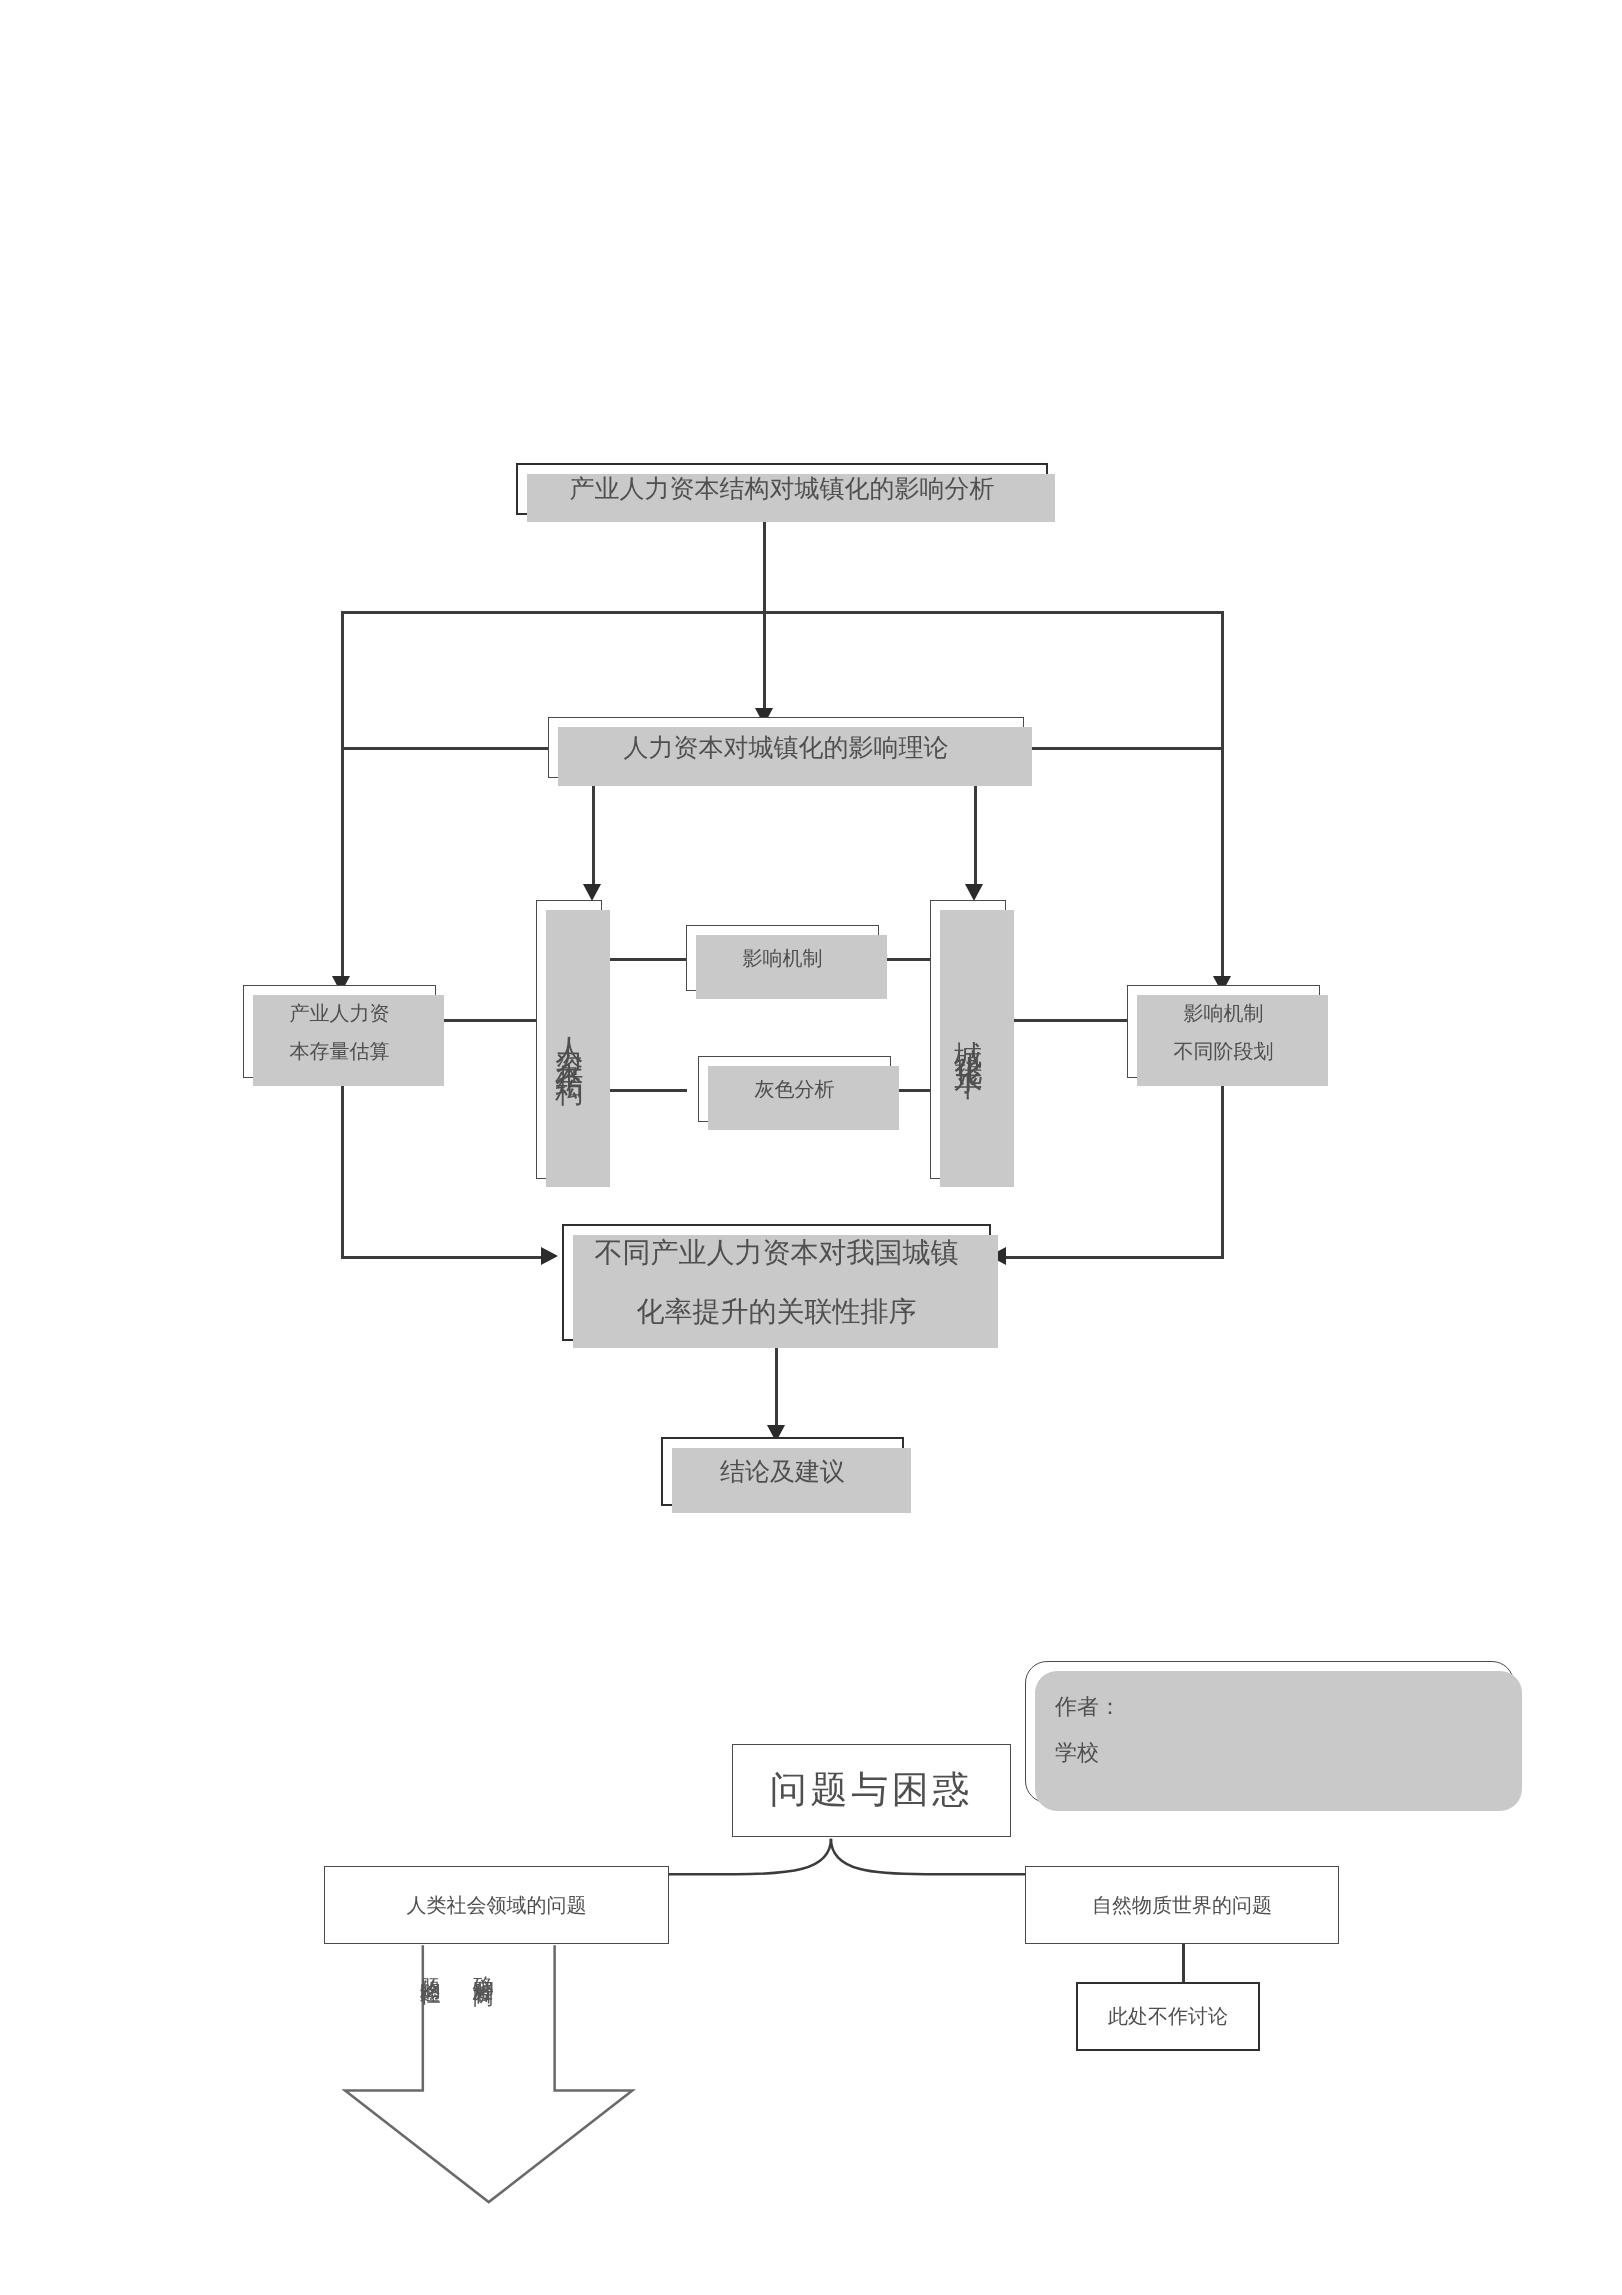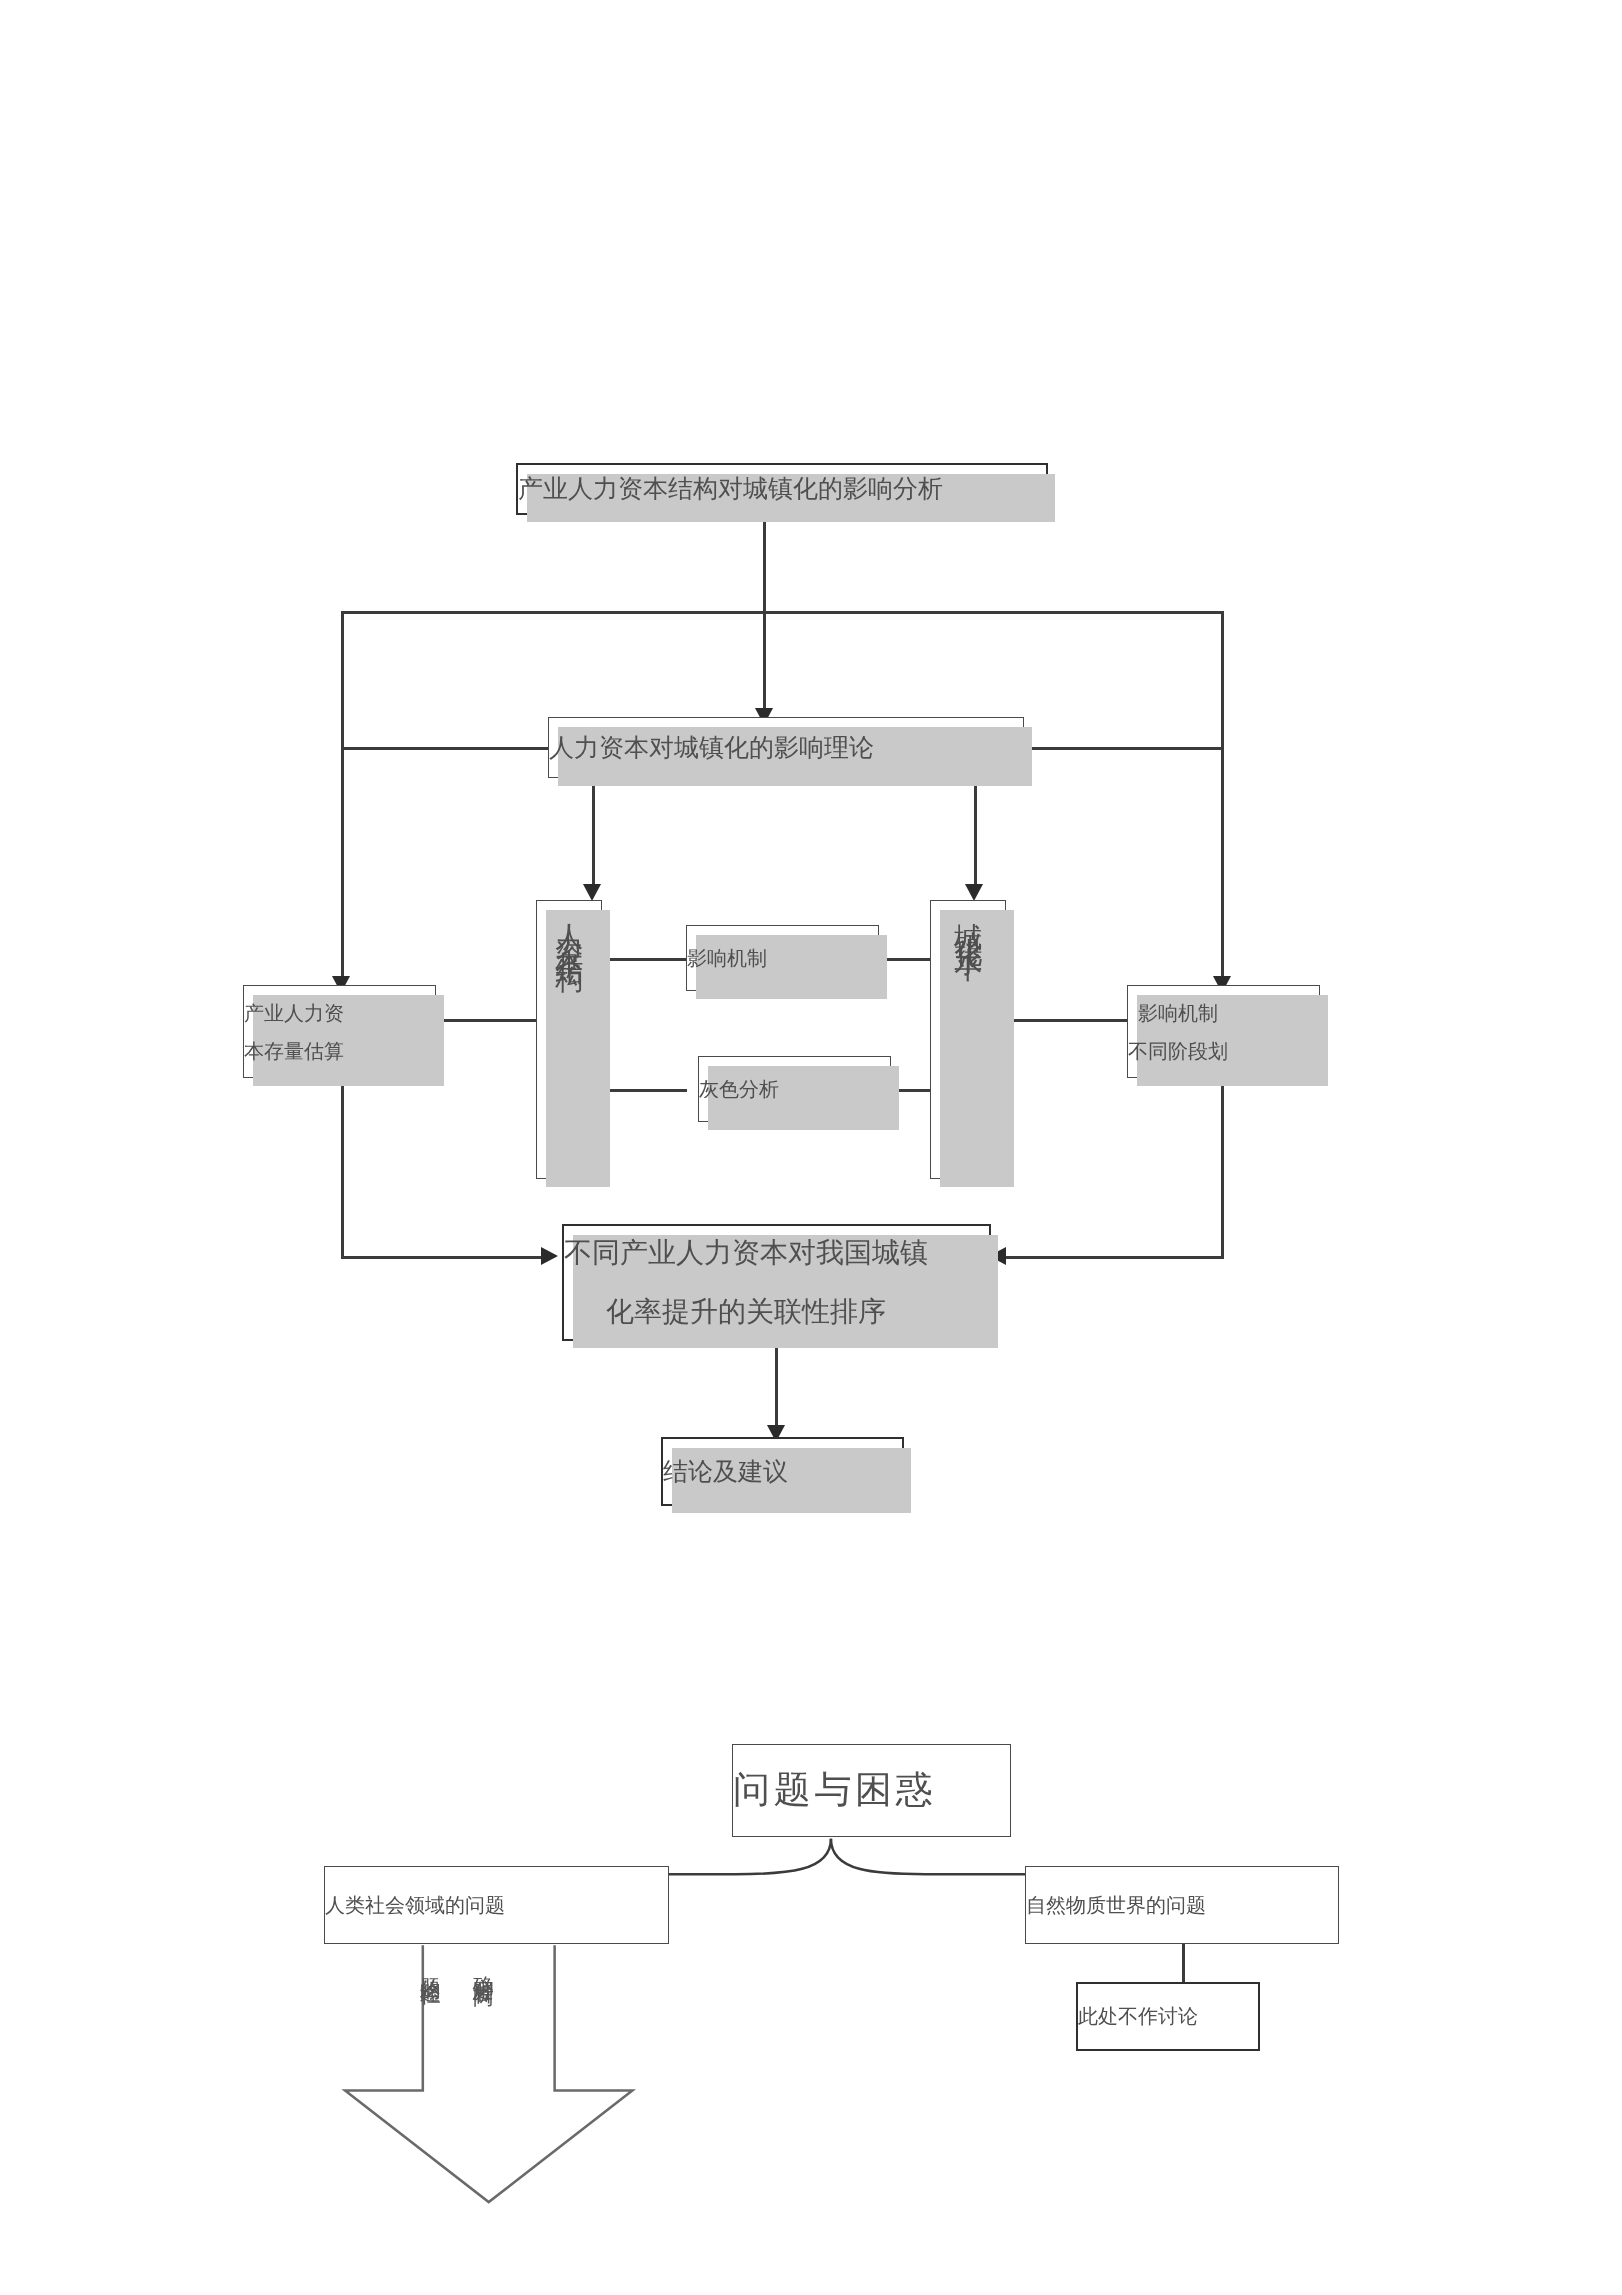--- a/index.html
+++ b/index.html
@@ -16,21 +16,21 @@
     overflow:hidden;
   }
   
   .node{
     position:absolute;
     box-sizing:border-box;
     background:#ffffff;
     border:1.7px solid #4a4a4a;
     display:flex;
     align-items:center;
-    justify-content:flex-start;
+    justify-content:center;
     text-align:center;
     color:#4f4f4f;
     line-height:1.75;
     z-index:5;
   }
   
   .node::after{
     content:"";
     position:absolute;
     left:8.5px; top:8.5px;
@@ -190,20 +190,24 @@
 化率提升的关联性排序</span>
   </div>
 
   <div class="ln v" style="left:775px; top:1340px; height:93px;"></div>
   <div class="arrow down" style="left:767px; top:1425px;"></div>
 
   <div class="node thick t-title" style="left:661px; top:1437px; width:243px; height:69px;">
     <span>结论及建议</span>
   </div>
 
+  <div class="rounded node t-note" style="left:1025px; top:1661px; width:489px; height:142px;">
+    <span>作者：</span>
+    <span>学校</span>
+  </div>
 
   <div class="node noshadow t-big" style="left:691px; top:1744px; width:279px; height:93px; border:1.7px solid #4a4a4a;">
     <span>问题与困惑</span>
   </div>
 
   <svg class="svg-layer" viewBox="0 0 1920 2716">
 
     <path d="M 983 2176 C 983 2215, 930 2218, 870 2218 L 640 2218 C 590 2218, 578 2222, 578 2243" fill="none" stroke="#3b3b3b" stroke-width="3"></path>
 
     <path d="M 983 2176 C 983 2215, 1035 2218, 1095 2218 L 1330 2218 C 1385 2218, 1398 2222, 1398 2243" fill="none" stroke="#3b3b3b" stroke-width="3"></path>

